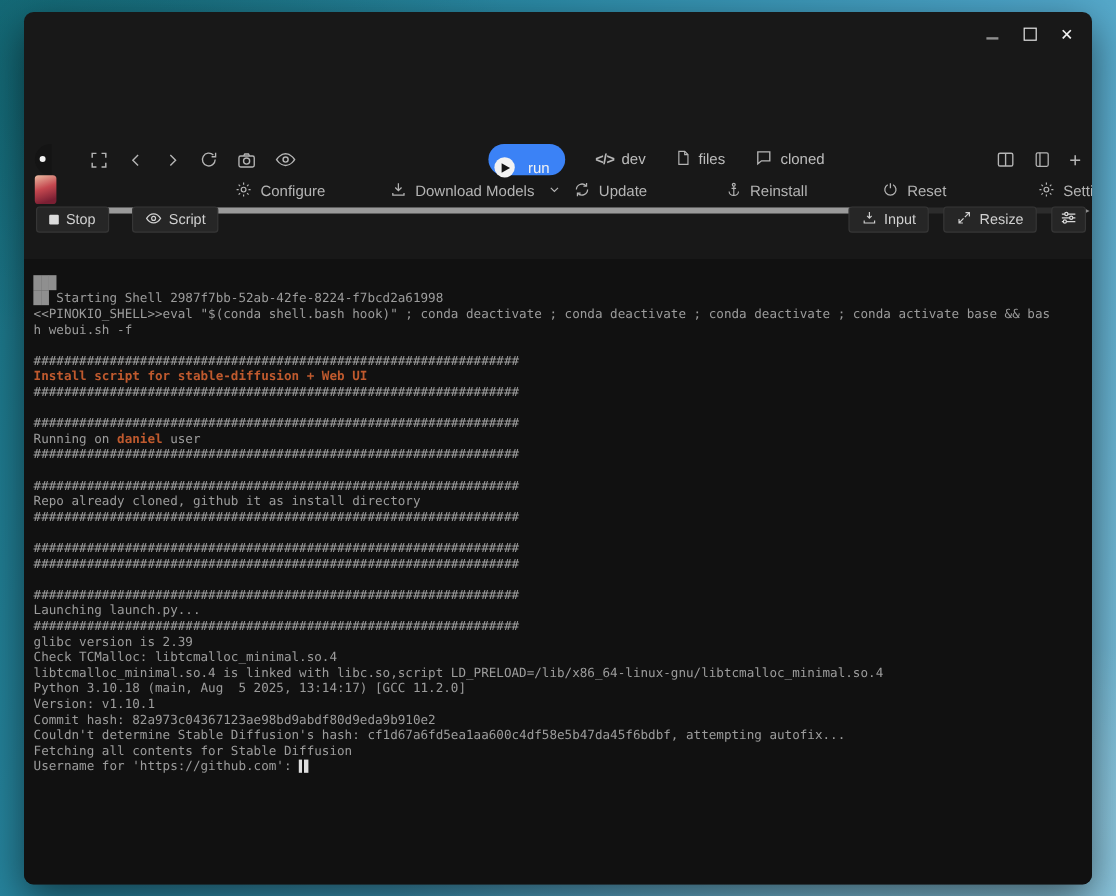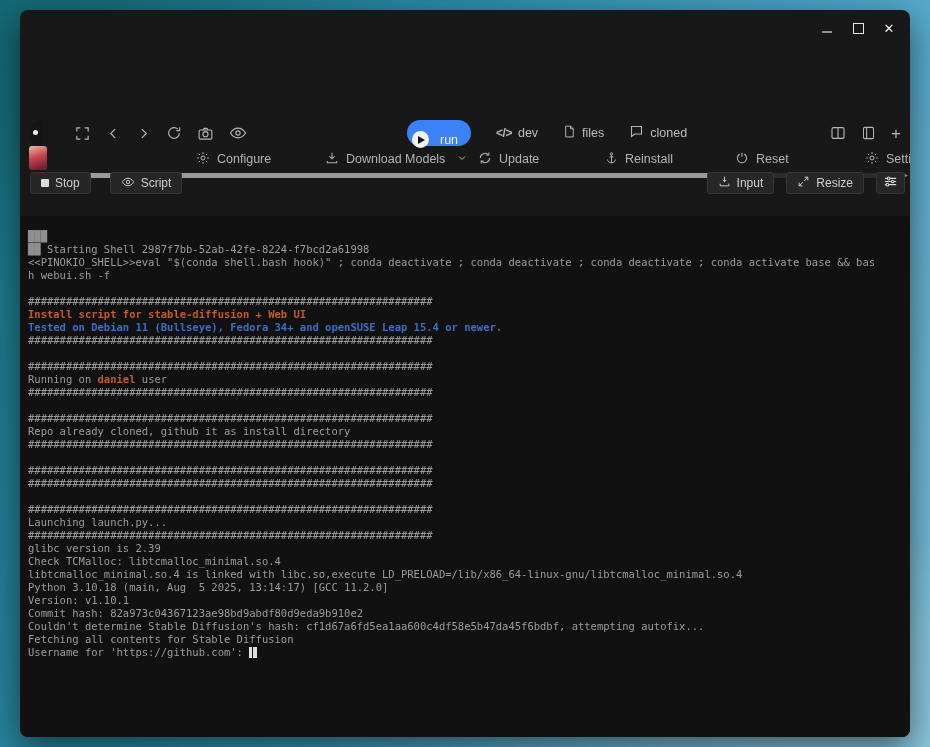--- a/index.html
+++ b/index.html
@@ -291,40 +291,39 @@
   </div>
 
   <div class="terminal">
       <div class="tline"><span class="t-block">███</span></div>
       <div class="tline"><span class="t-block">██</span><span> Starting Shell 2987f7bb-52ab-42fe-8224-f7bcd2a61998</span></div>
       <div class="tline"><span>&lt;&lt;PINOKIO_SHELL&gt;&gt;eval "$(conda shell.bash hook)" ; conda deactivate ; conda deactivate ; conda deactivate ; conda activate base &amp;&amp; bas</span></div>
       <div class="tline"><span>h webui.sh -f</span></div>
       <div class="tline">&nbsp;</div>
       <div class="tline">################################################################</div>
       <div class="tline"><span class="t-orange">Install script for stable-diffusion + Web UI</span></div>
-      <div class="tline"><span class="t-blue">Tested on Debian 11 (Bullseye), Fedora 34+ and openSUSE Leap 15.4 or newer.</span></div>
       <div class="tline">################################################################</div>
       <div class="tline">&nbsp;</div>
       <div class="tline">################################################################</div>
       <div class="tline"><span>Running on </span><span class="t-orange">daniel</span><span> user</span></div>
       <div class="tline">################################################################</div>
       <div class="tline">&nbsp;</div>
       <div class="tline">################################################################</div>
       <div class="tline"><span>Repo already cloned, github it as install directory</span></div>
       <div class="tline">################################################################</div>
       <div class="tline">&nbsp;</div>
       <div class="tline">################################################################</div>
       <div class="tline">################################################################</div>
       <div class="tline">&nbsp;</div>
       <div class="tline">################################################################</div>
       <div class="tline"><span>Launching launch.py...</span></div>
       <div class="tline">################################################################</div>
       <div class="tline"><span>glibc version is 2.39</span></div>
       <div class="tline"><span>Check TCMalloc: libtcmalloc_minimal.so.4</span></div>
-      <div class="tline"><span>libtcmalloc_minimal.so.4 is linked with libc.so,execute LD_PRELOAD=/lib/x86_64-linux-gnu/libtcmalloc_minimal.so.4</span></div>
+      <div class="tline"><span>libtcmalloc_minimal.so.4 is linked with libc.so,script LD_PRELOAD=/lib/x86_64-linux-gnu/libtcmalloc_minimal.so.4</span></div>
       <div class="tline"><span>Python 3.10.18 (main, Aug  5 2025, 13:14:17) [GCC 11.2.0]</span></div>
       <div class="tline"><span>Version: v1.10.1</span></div>
       <div class="tline"><span>Commit hash: 82a973c04367123ae98bd9abdf80d9eda9b910e2</span></div>
       <div class="tline"><span>Couldn't determine Stable Diffusion's hash: cf1d67a6fd5ea1aa600c4df58e5b47da45f6bdbf, attempting autofix...</span></div>
       <div class="tline"><span>Fetching all contents for Stable Diffusion</span></div>
       <div class="tline"><span>Username for 'https://github.com': </span><span class="cursor"></span></div>
     </div>
 
 </div>
 

